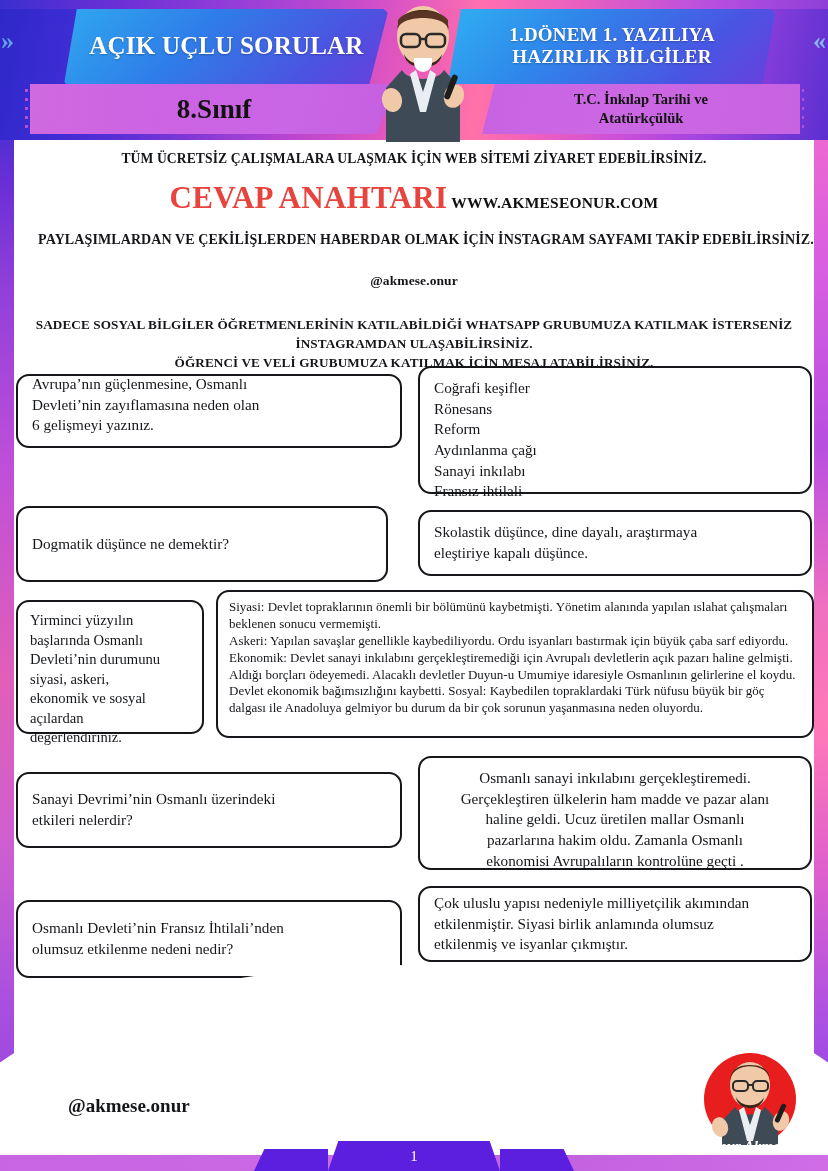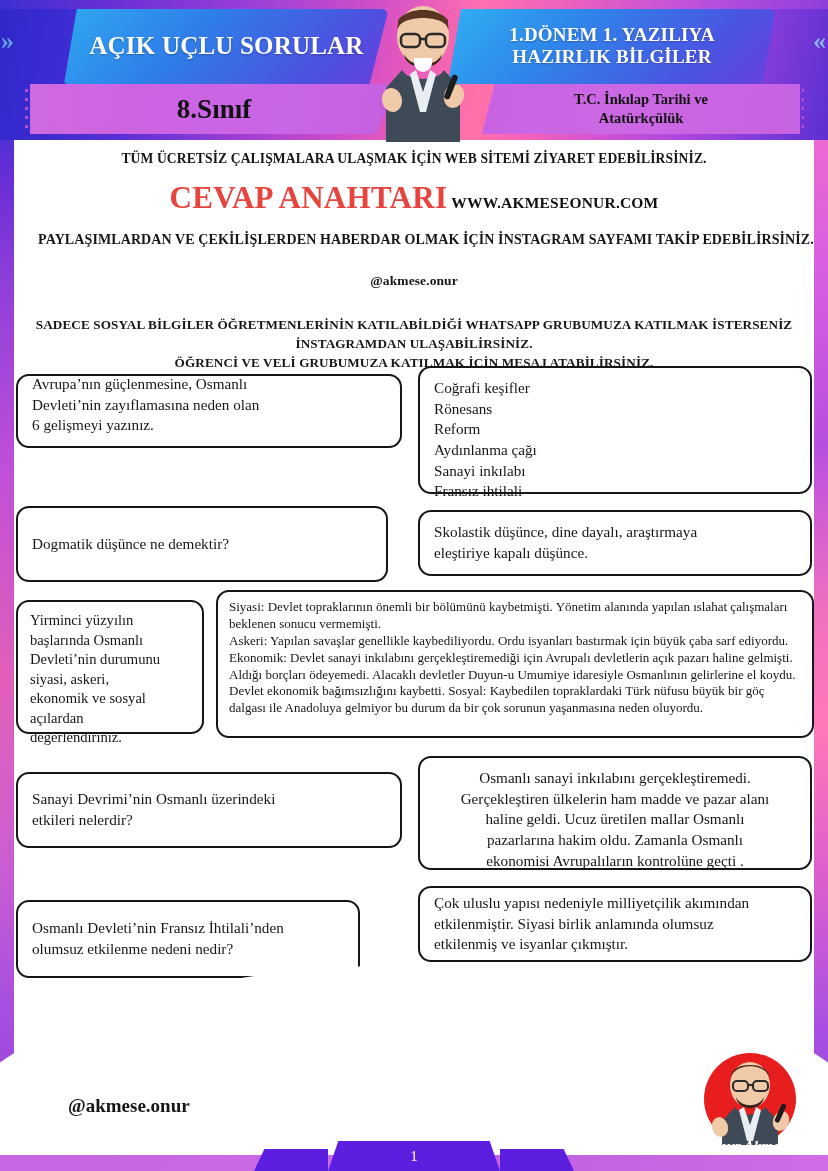--- a/index.html
+++ b/index.html
@@ -324,21 +324,21 @@
       <div class="box a-box" style="top:20px; width:394px; height:114px;text-align:center;">
         <div class="a-text" style="white-space:pre-line">Osmanlı sanayi inkılabını gerçekleştiremedi.
 Gerçekleştiren ülkelerin ham madde ve pazar alanı
 haline geldi. Ucuz üretilen mallar Osmanlı
 pazarlarına hakim oldu. Zamanla Osmanlı
 ekonomisi Avrupalıların kontrolüne geçti .</div>
       </div>
     </div>
 
     <div class="qa-row" style="height:110px">
-      <div class="box q-box" style="top:16px; width:344px; height:78px; display:flex; align-items:center;">
+      <div class="box q-box" style="top:16px; width:386px; height:78px; display:flex; align-items:center;">
         <div class="q-text">Osmanlı Devleti’nin Fransız İhtilali’nden
 olumsuz etkilenme nedeni nedir?</div>
       </div>
       <div class="box a-box" style="top:2px; width:394px; height:76px; display:flex; align-items:center;">
         <div class="a-text" style="white-space:pre-line">Çok uluslu yapısı nedeniyle milliyetçilik akımından
 etkilenmiştir. Siyasi birlik anlamında olumsuz
 etkilenmiş ve isyanlar çıkmıştır.</div>
       </div>
     </div>
 

